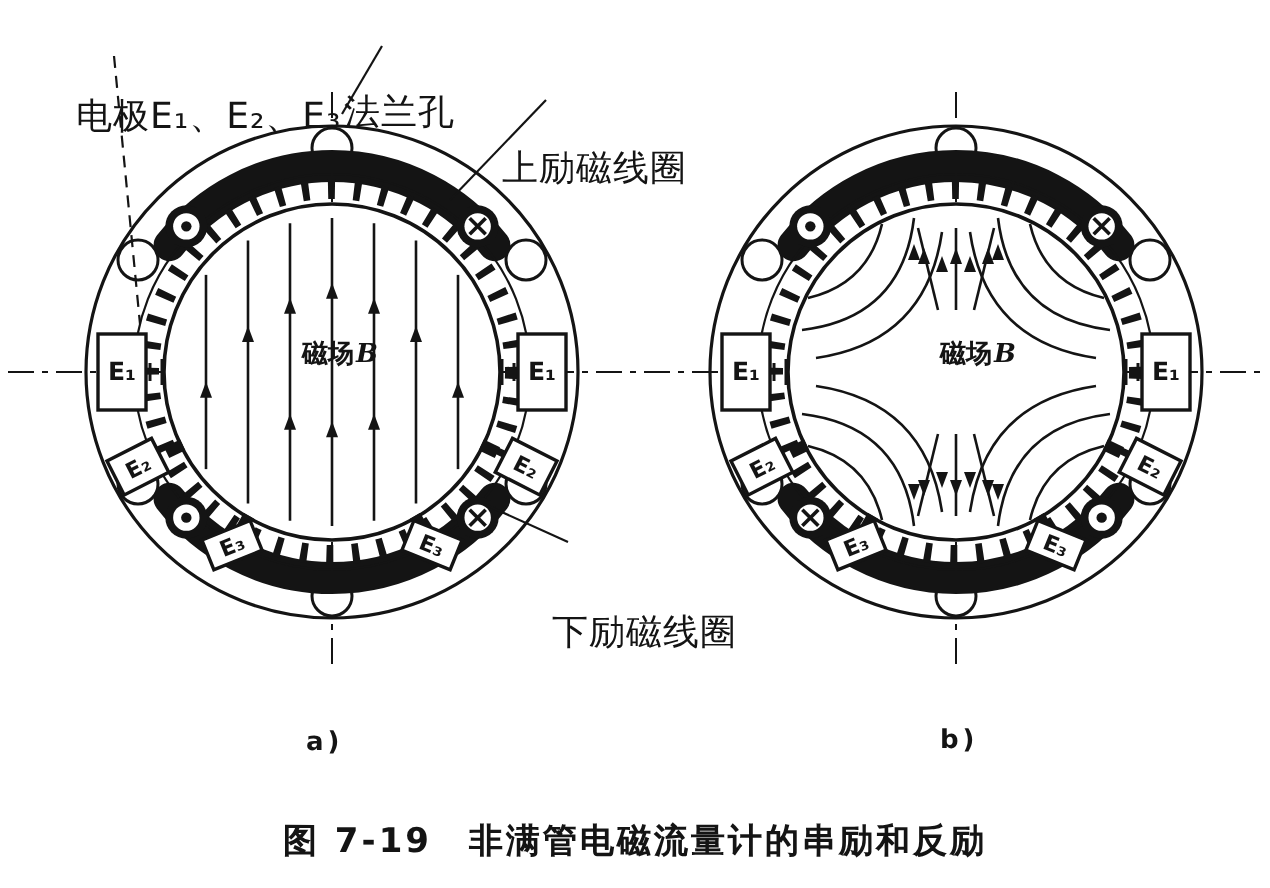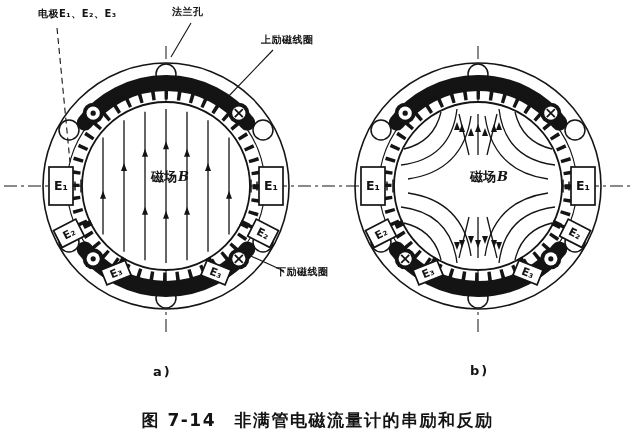--- a/index.html
+++ b/index.html
@@ -2,22 +2,22 @@
 <html><head>
 <meta charset="utf-8">
 <style>
   html,body{margin:0;padding:0;background:#ffffff;}
   .stage{
     position:relative;width:635px;height:444px;background:#ffffff;overflow:hidden;
     font-family:"DejaVu Sans","Liberation Sans",sans-serif;color:#141414;
   }
   .stage svg{position:absolute;left:0;top:0;}
   .callout{
-    position:absolute;font-size:10px;font-weight:700;letter-spacing:.5px;
-    white-space:nowrap;z-index:3;color:#141414;
+    position:absolute;font-size:18px;font-weight:400;letter-spacing:.5px;
+    white-space:nowrap;z-index:3;color:#141414;margin-top:39px;
   }
   .sublabel{
     position:absolute;font-size:13px;font-weight:600;letter-spacing:2px;z-index:3;
   }
   .sub-a{left:153px;top:364px;}
   .sub-b{left:470px;top:363px;}
   .fieldlbl{
     position:absolute;z-index:3;font-size:13px;font-weight:700;white-space:nowrap;
     transform:translate(-50%,-50%);
   }
@@ -239,18 +239,18 @@
         <line x1="284" y1="271" x2="242" y2="252" stroke="#141414" stroke-width="1.1" stroke-dasharray="none"></line>
       </g>
     </svg>
 
   <div class="fieldlbl fl-a"><span>磁场</span><i>B</i></div>
   <div class="fieldlbl fl-b"><span>磁场</span><i>B</i></div>
 
   <div class="sublabel sub-a">a)</div>
   <div class="sublabel sub-b">b)</div>
 
-  <div class="caption">图 7-14　非满管电磁流量计的串励和反励</div>
+  <div class="caption">图 7-19　非满管电磁流量计的串励和反励</div>
 <div class="callout" style="left: 38px; top: 7px;">电极E₁、E₂、E₃</div>
     <div class="callout" style="left: 172px; top: 5px;">法兰孔</div>
-    <div class="callout" style="left: 261px; top: 33px;">上励磁线圈</div>
+    <div class="callout" style="left: 251px; top: 33px;">上励磁线圈</div>
     <div class="callout" style="left: 276px; top: 265px;">下励磁线圈</div>
   </div>
 
 </body></html>

